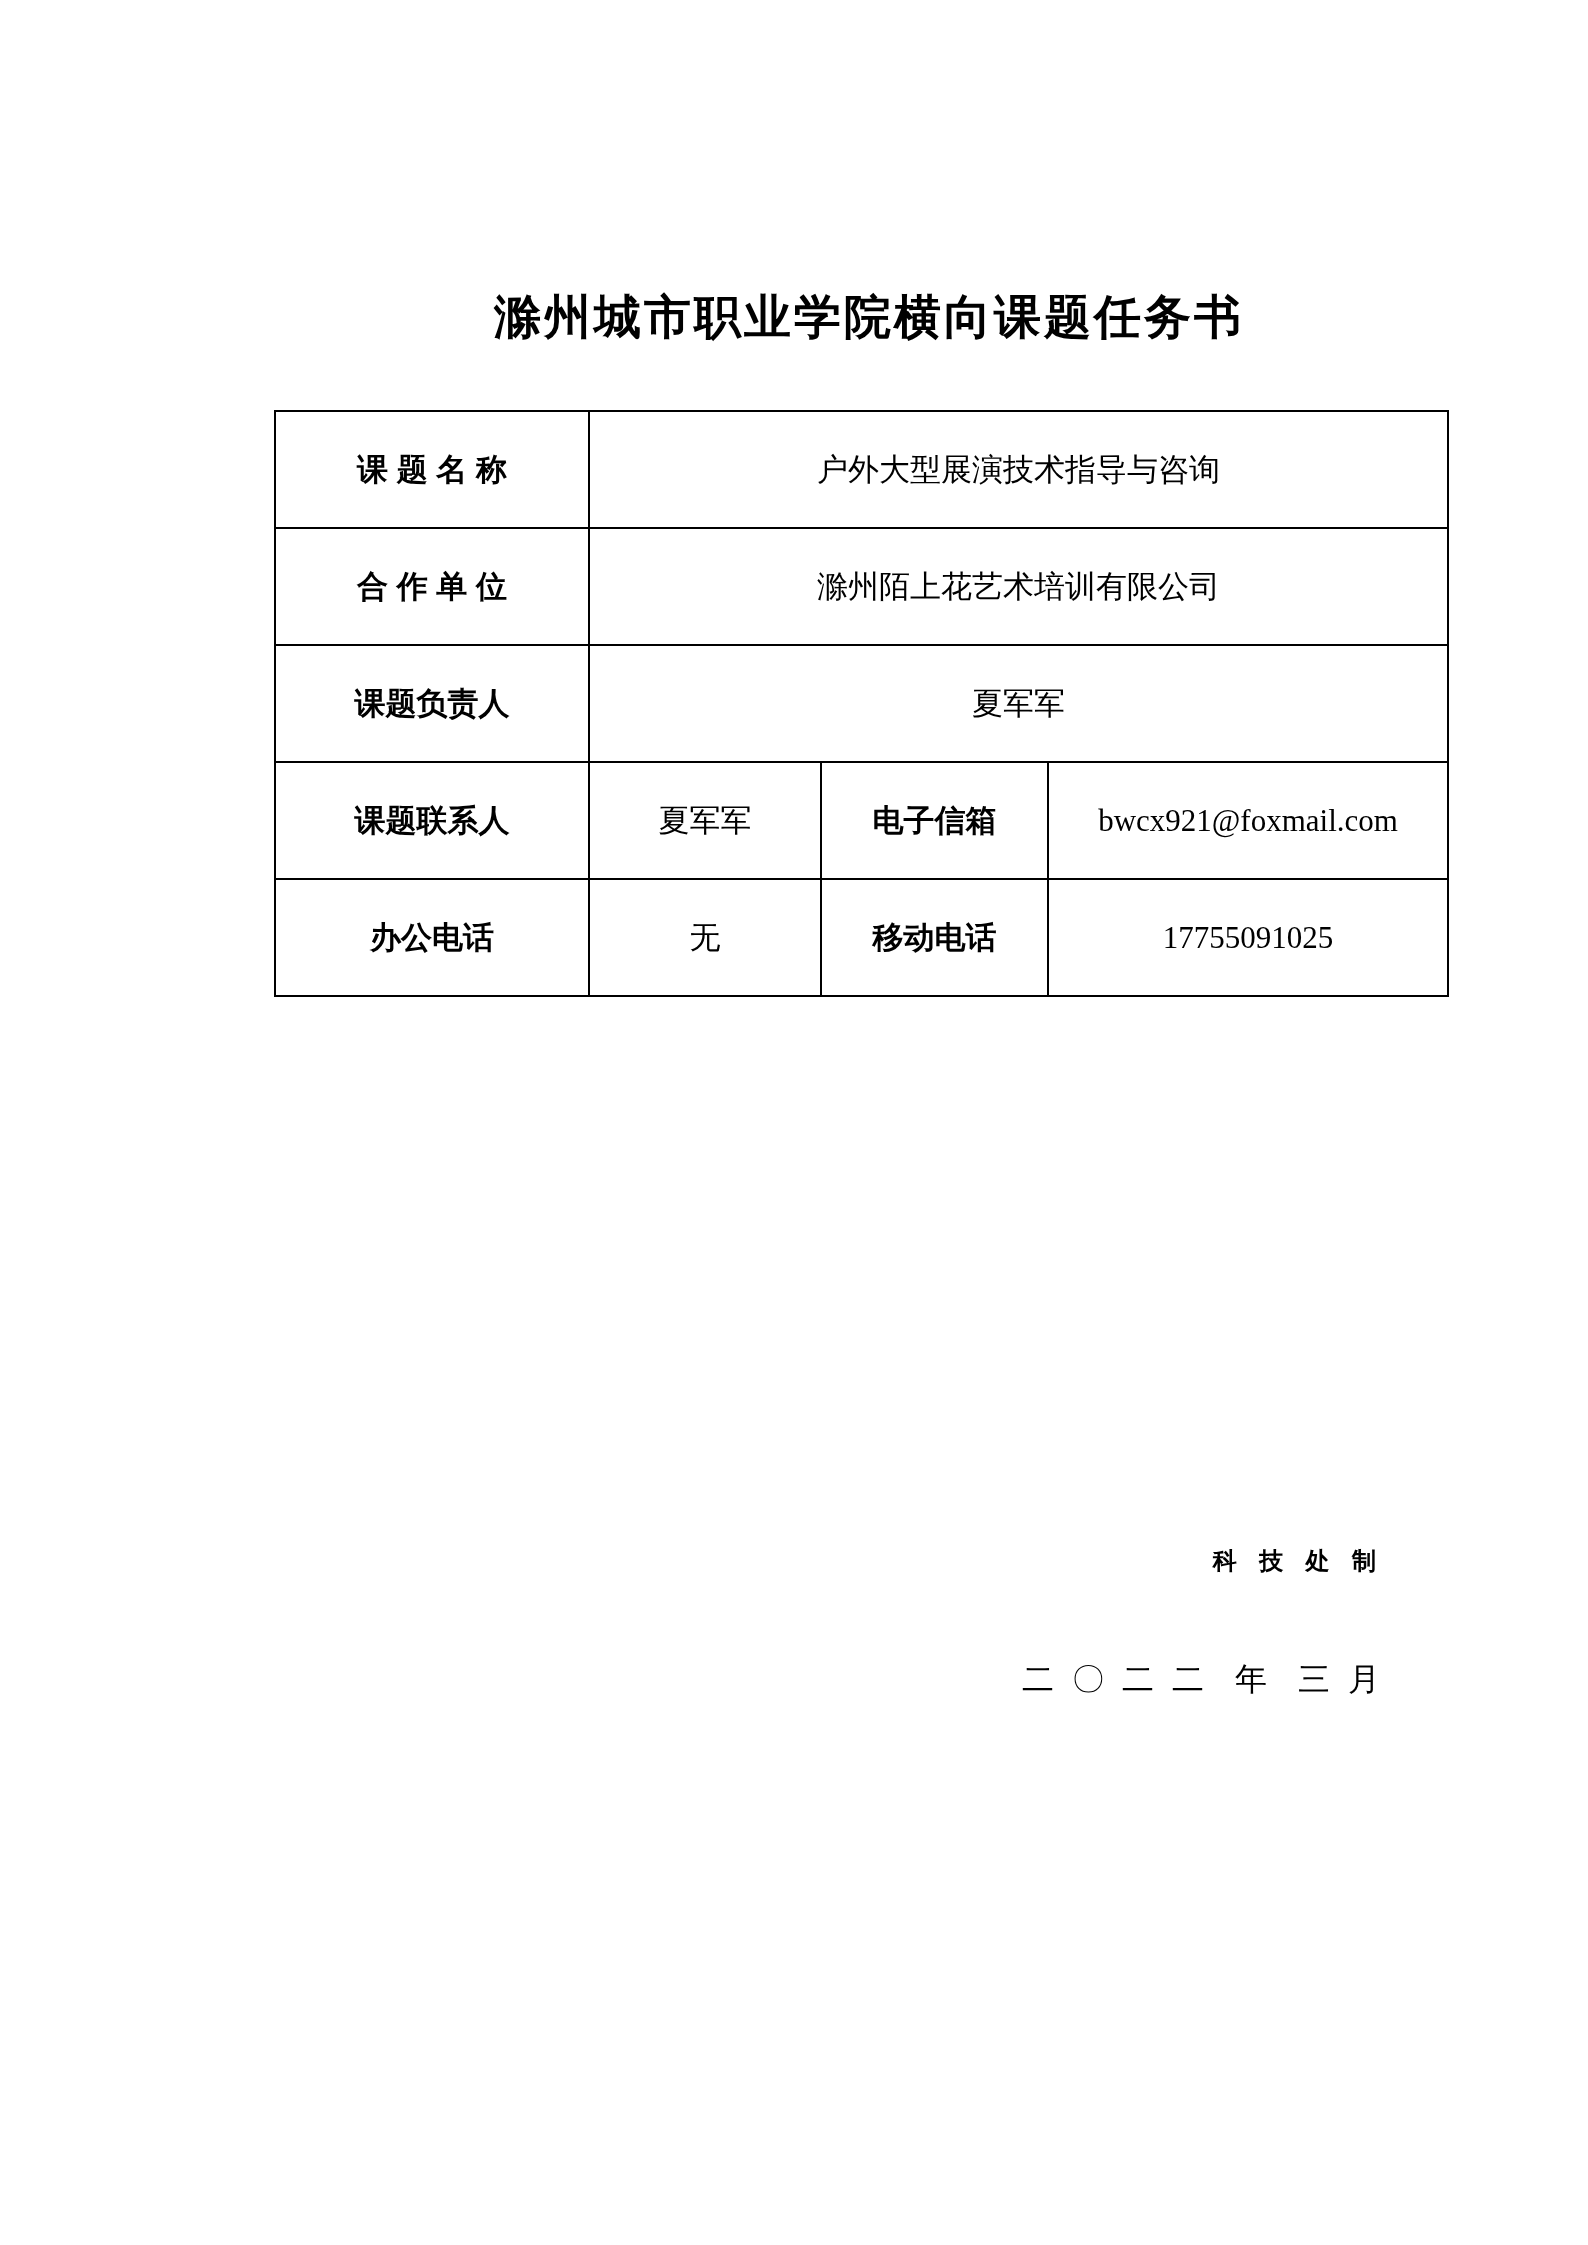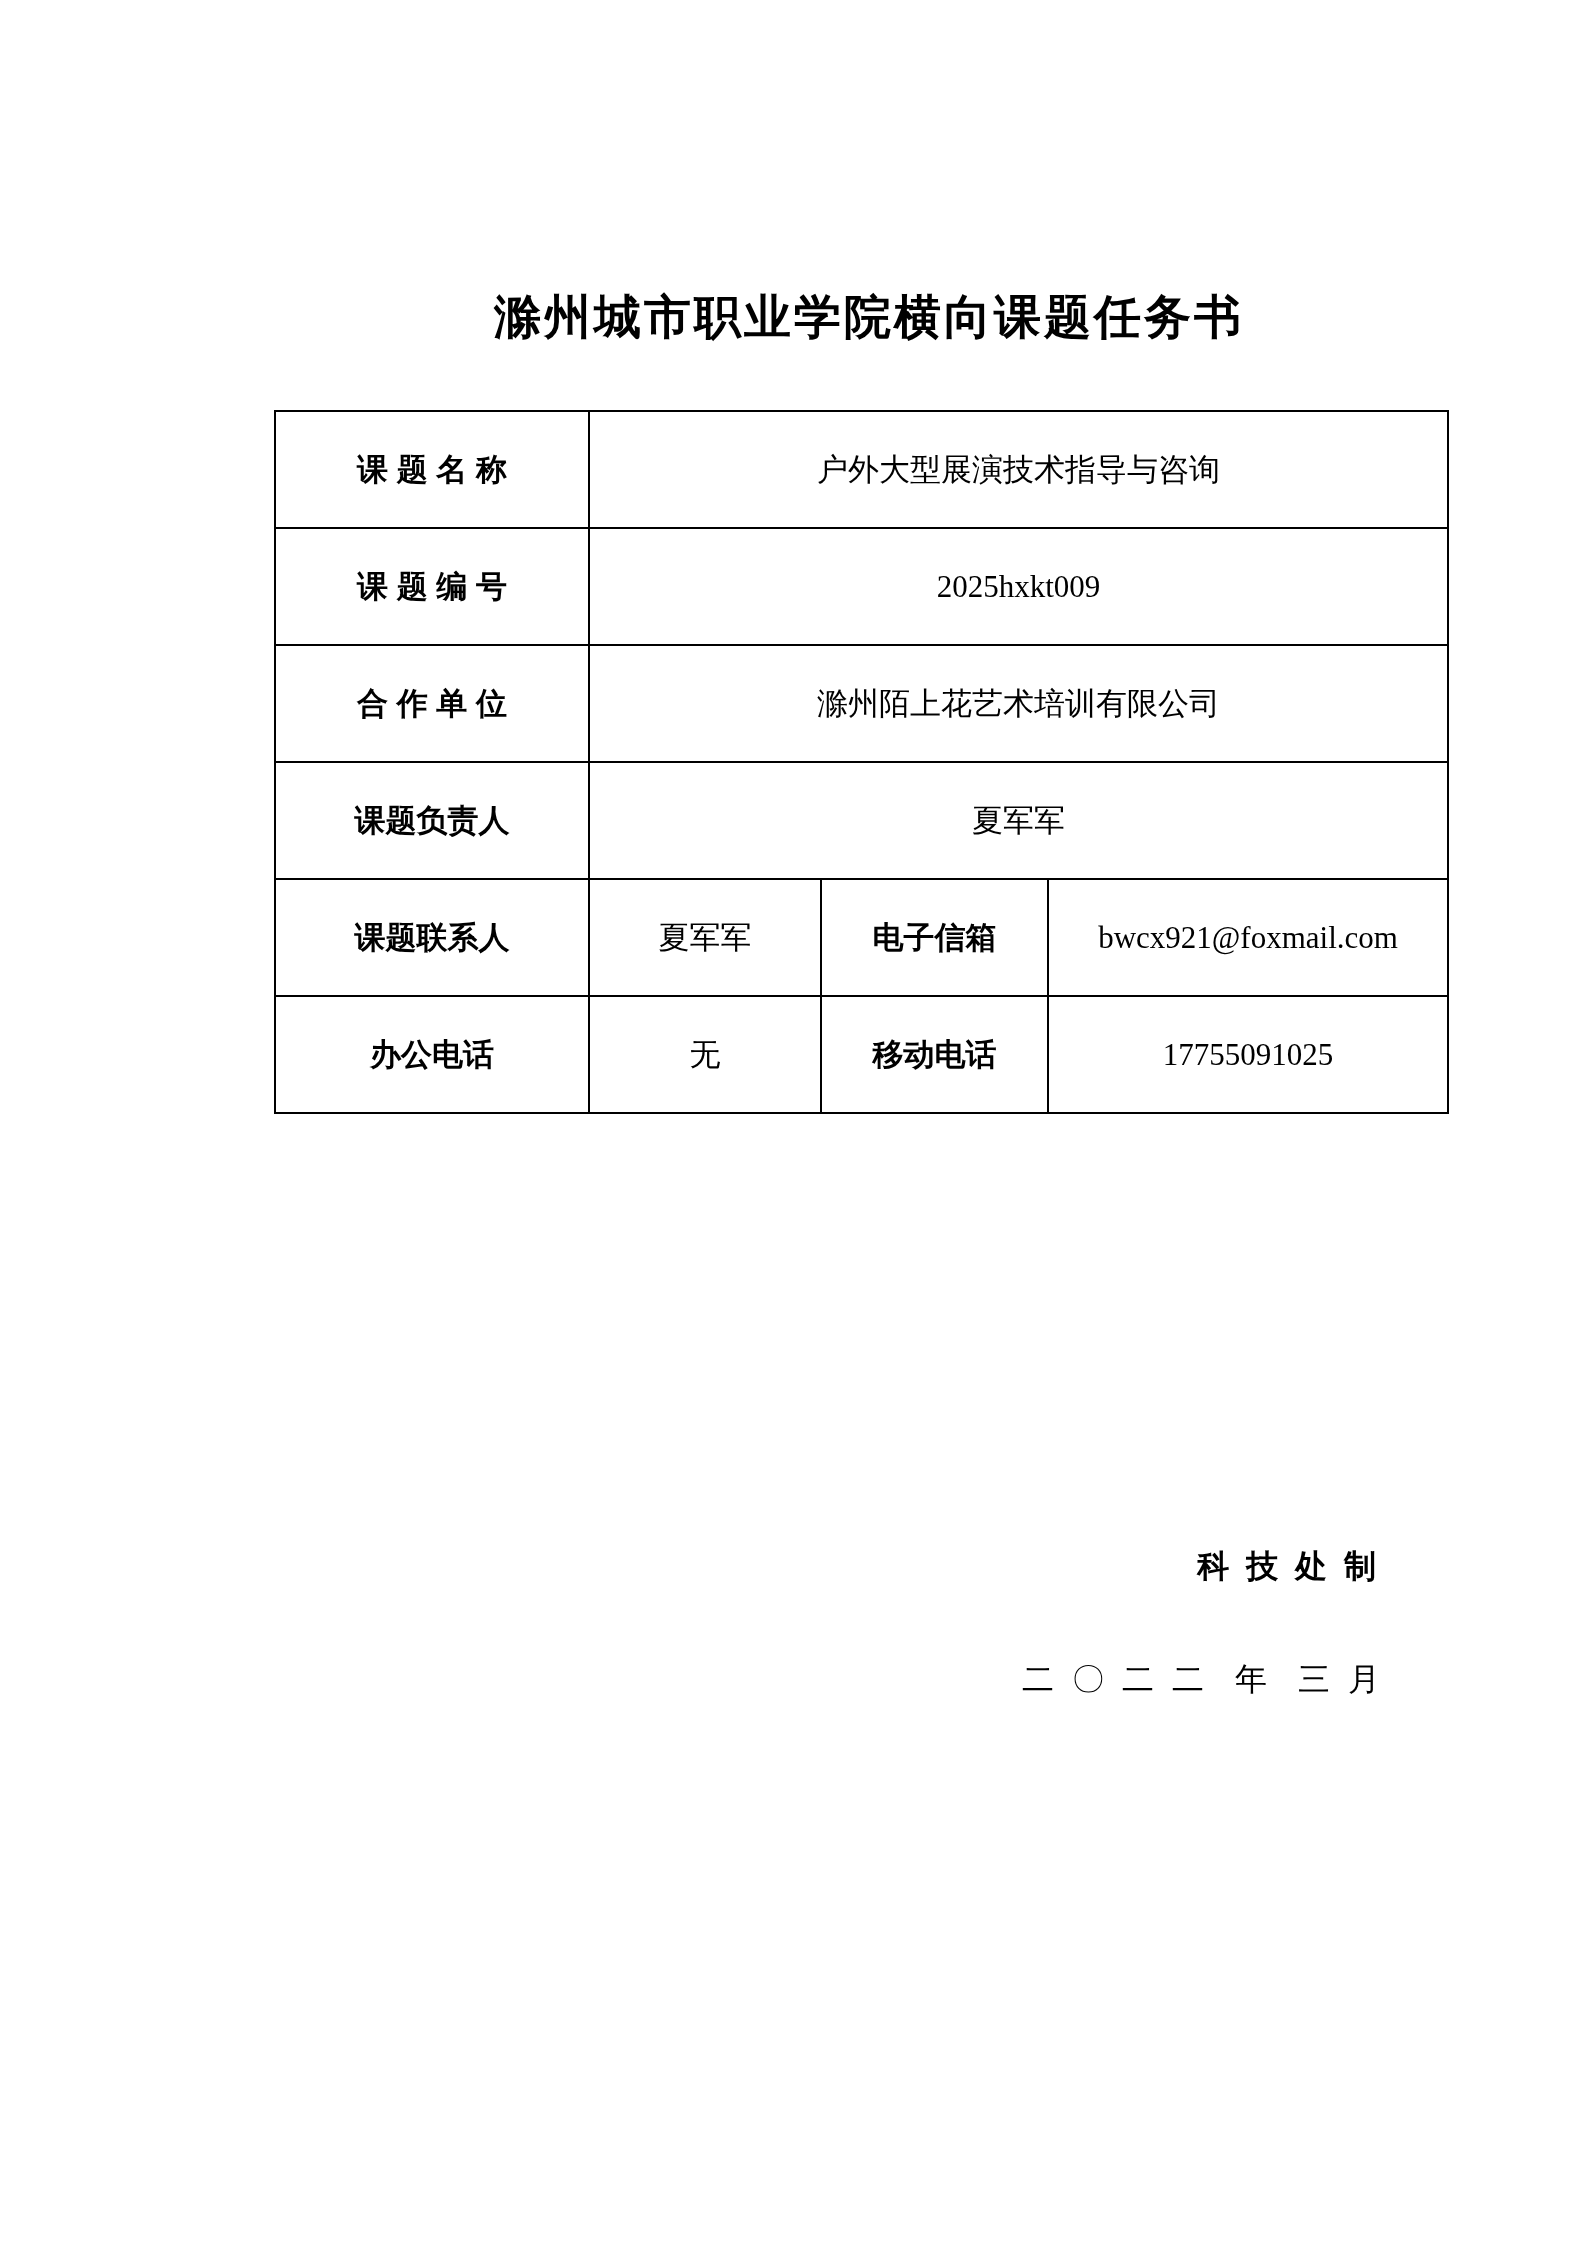--- a/index.html
+++ b/index.html
@@ -54,23 +54,23 @@
   }
   .val {
     font-family: "Liberation Serif", serif;
     font-weight: normal;
     font-size: 31px;
   }
   .issuer {
     position: absolute;
     top: 1455px;
     right: 238px;
-    font-family: Liberation Sans, sans-serif;
+    font-family: Liberation Mono, monospace;
     font-weight: bold;
-    font-size: 32px;
+    font-size: 24px;
     letter-spacing: 4px;
     white-space: pre;
   }
   .date-line {
     position: absolute;
     top: 1568px;
     right: 233px;
     font-family: "Liberation Serif", serif;
     font-weight: normal;
     font-size: 32px;
@@ -91,24 +91,20 @@
       <col style="width:232px">
       <col style="width:227px">
       <col style="width:400px">
     </colgroup>
     <tbody>
       <tr>
         <td class="lbl">课 题 名 称</td>
         <td class="val" colspan="3">户外大型展演技术指导与咨询</td>
       </tr>
       <tr>
-        <td class="lbl">课 题 编 号</td>
-        <td class="val" colspan="3">2025hxkt009</td>
-      </tr>
-      <tr>
         <td class="lbl">合 作 单 位</td>
         <td class="val" colspan="3">滁州陌上花艺术培训有限公司</td>
       </tr>
       <tr>
         <td class="lbl">课题负责人</td>
         <td class="val" colspan="3">夏军军</td>
       </tr>
       <tr>
         <td class="lbl">课题联系人</td>
         <td class="val">夏军军</td>

